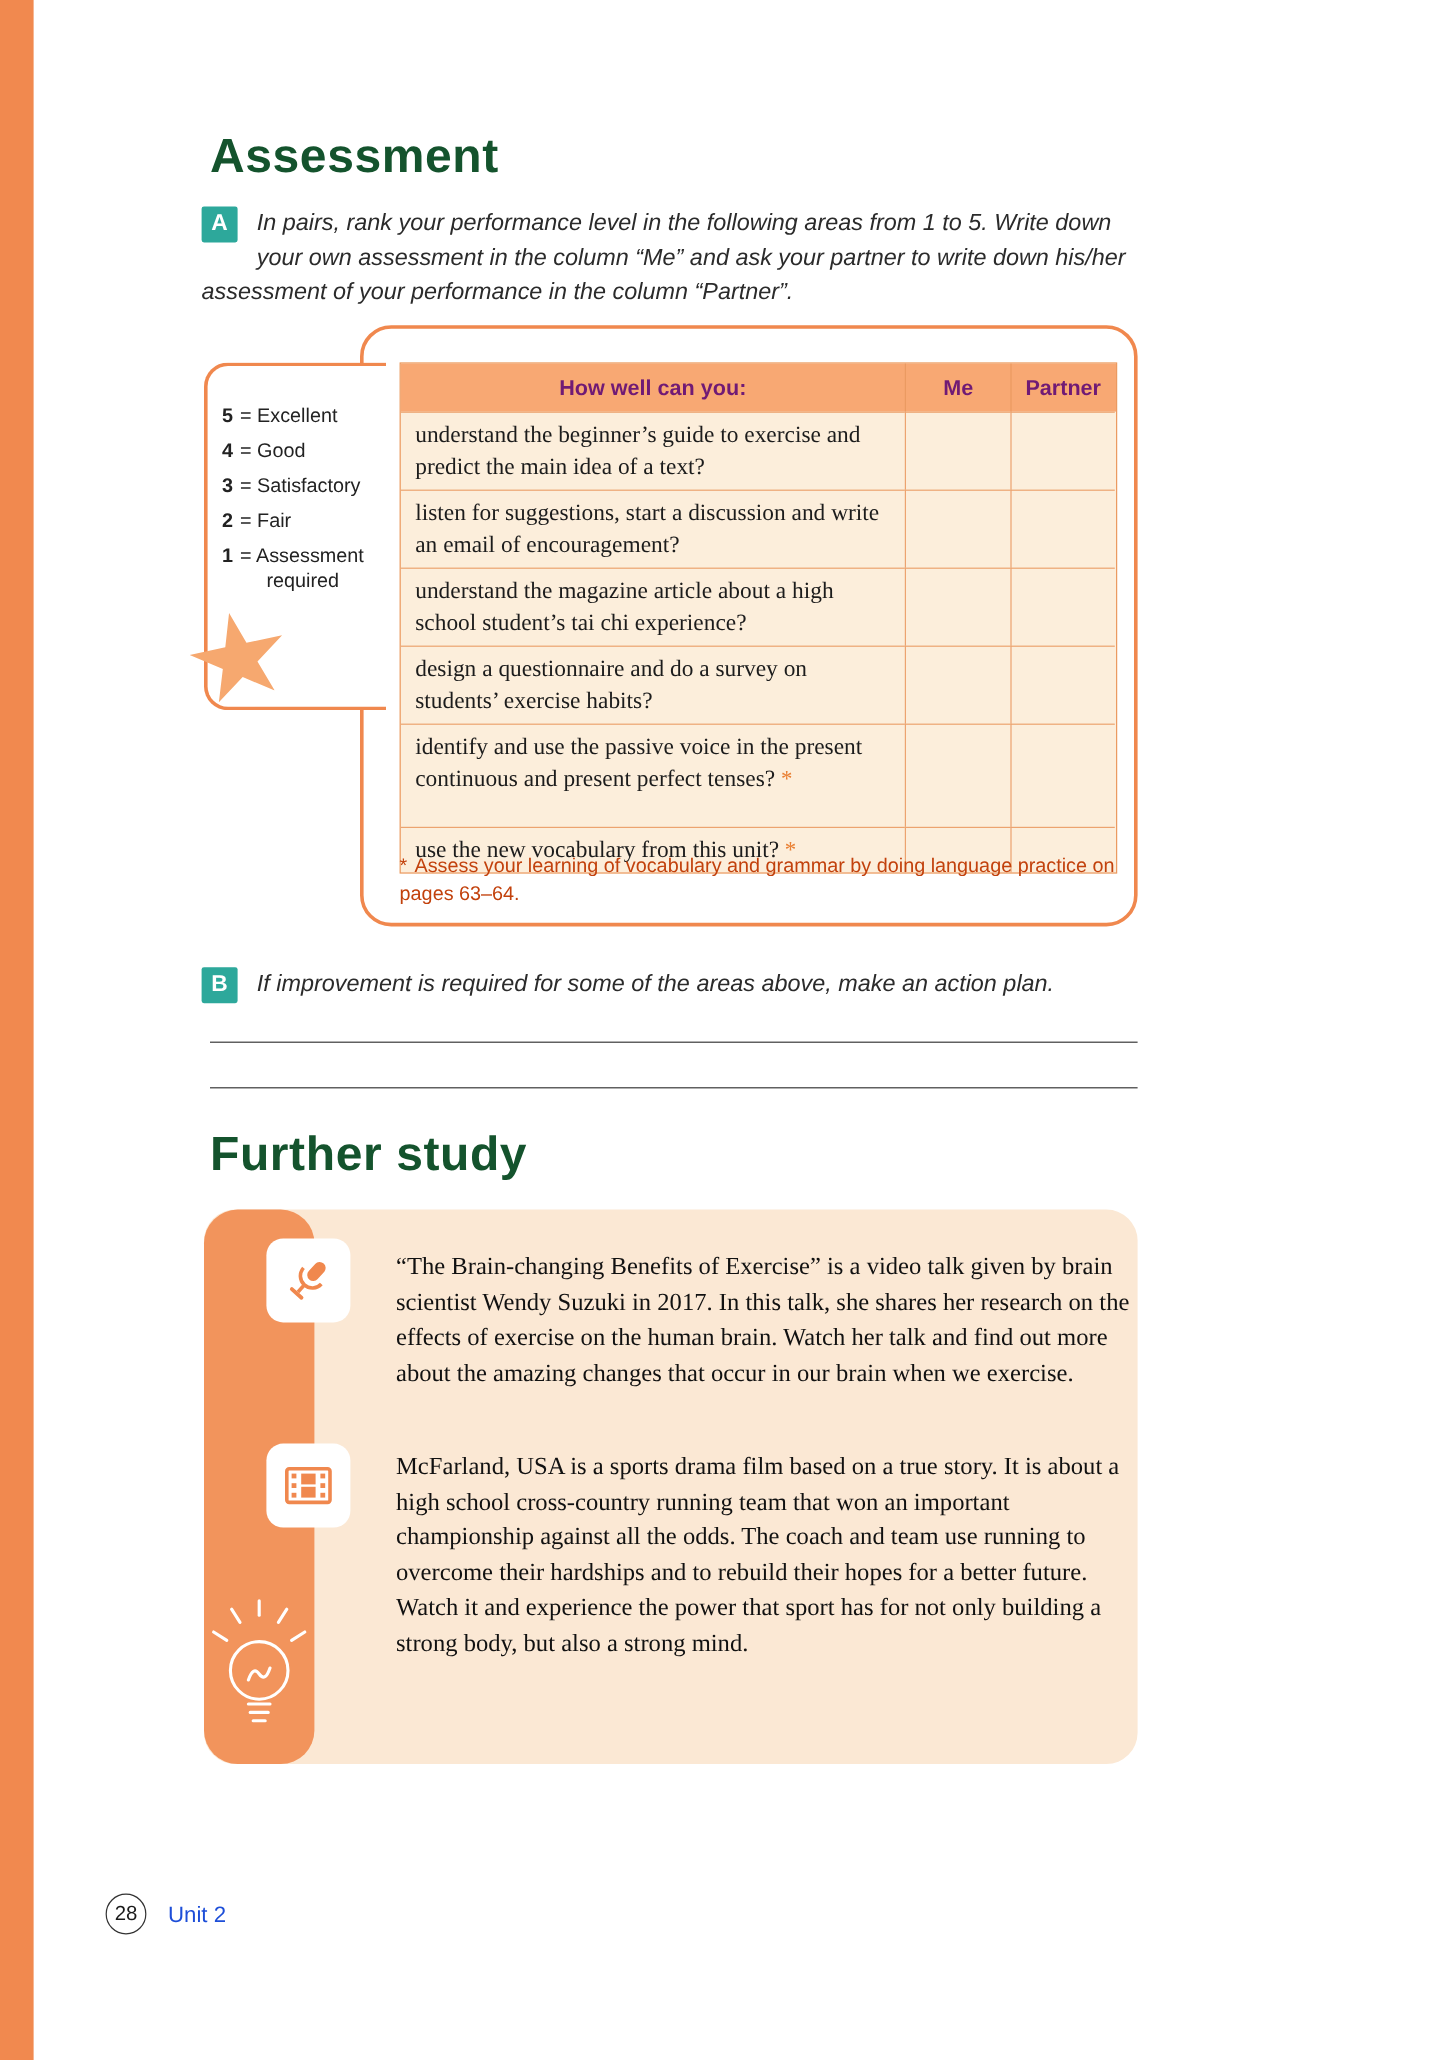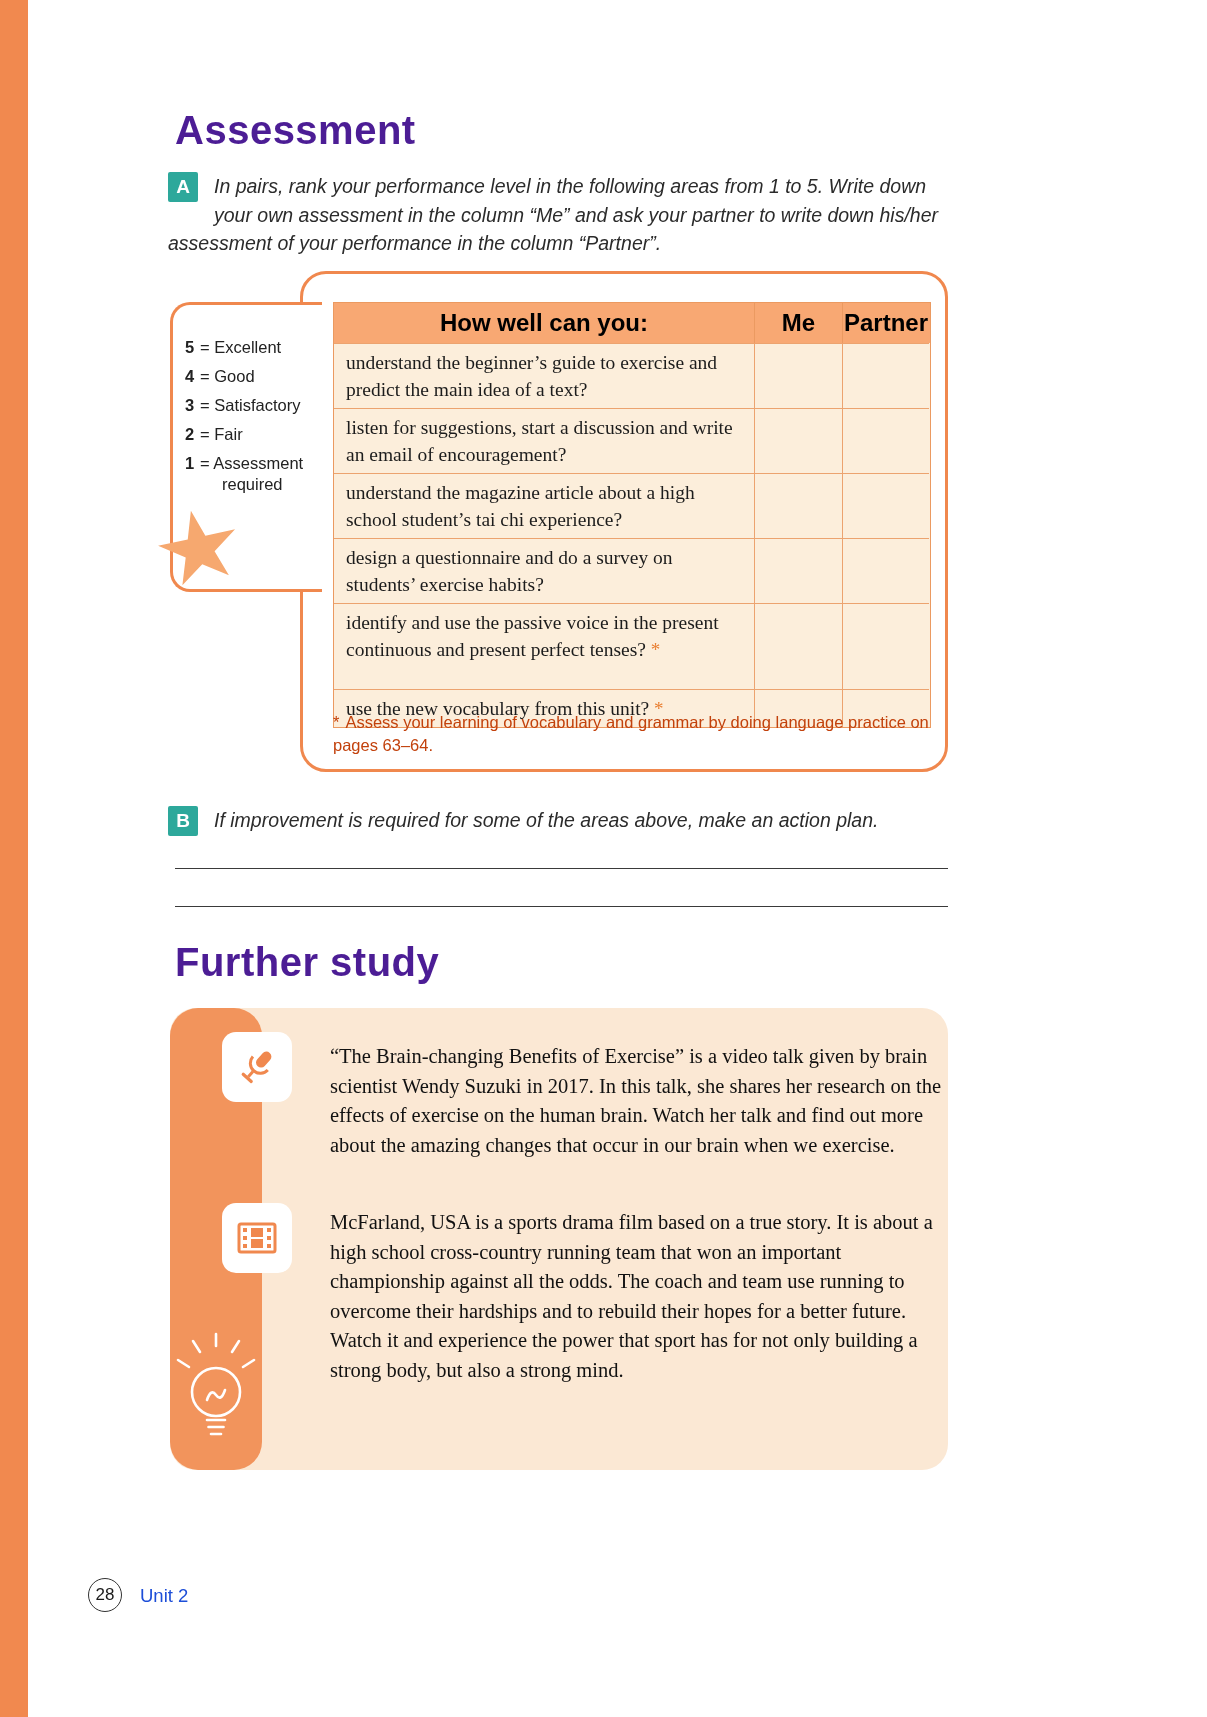--- a/index.html
+++ b/index.html
@@ -3,21 +3,21 @@
 <meta charset="utf-8">
 <style>
   * { margin:0; padding:0; box-sizing:border-box; }
   body { background:#ffffff; }
   .page {
     position:relative; width:1207px; height:1717px; background:#ffffff;
     font-family:"Liberation Sans", sans-serif; overflow:hidden;
   }
   .side-strip { position:absolute; left:0; top:0; width:28px; height:1717px; background:#F1894F; }
 
-  .h1 { position:absolute; left:175px; color:#4c1d95; font-weight:bold; font-size:40px; letter-spacing:0.5px; }
+  .h1 { position:absolute; left:175px; color:#14532d; font-weight:bold; font-size:40px; letter-spacing:0.5px; }
   #assessment-title { top:108px; }
   #further-title { top:940px; }
 
   .task-block { position:absolute; left:168px; width:788px; font-size:19.5px; line-height:28.5px; color:#2b2b2b; }
   #task-a { top:172px; }
   #task-b { top:806px; }
   .task-label {
     float:left; width:30px; height:30px; background:#2DA89B; color:#fff;
     font-weight:bold; font-style:normal; font-size:19px; text-align:center;
     line-height:30px; margin-right:16px; border-radius:2px;
@@ -46,21 +46,21 @@
 
   
   .rubric-table {
     position:absolute; left:333px; top:302px; width:598px; z-index:2;
     border:1.5px solid #EB9A61; background:#FCEEDB;
   }
   .t-row { display:grid; grid-template-columns:420px 88px 87px; }
   .t-head { background:#F8A873; }
   .t-head .t-cell {
     min-height:40px; display:flex; align-items:center; justify-content:center;
-    font-weight:bold; font-size:24px; color:#000000; border-left:1.5px solid #EB9A61;
+    font-weight:bold; font-size:18px; color:#701a75; border-left:1.5px solid #EB9A61;
   }
   .t-head .t-cell:first-child { border-left:none; }
   .t-body .t-cell {
     border-top:1.5px solid #ECA36F; border-left:1.5px solid #ECA36F;
     font-family:"Liberation Serif", serif; font-size:19.5px; line-height:27px; color:#1c1c1c;
     padding:5px 8px 5px 12px;
   }
   .t-body .t-cell:first-child { border-left:none; }
   .rh2 .t-cell { min-height:57px; }
   .rh1 .t-cell { min-height:36px; }

